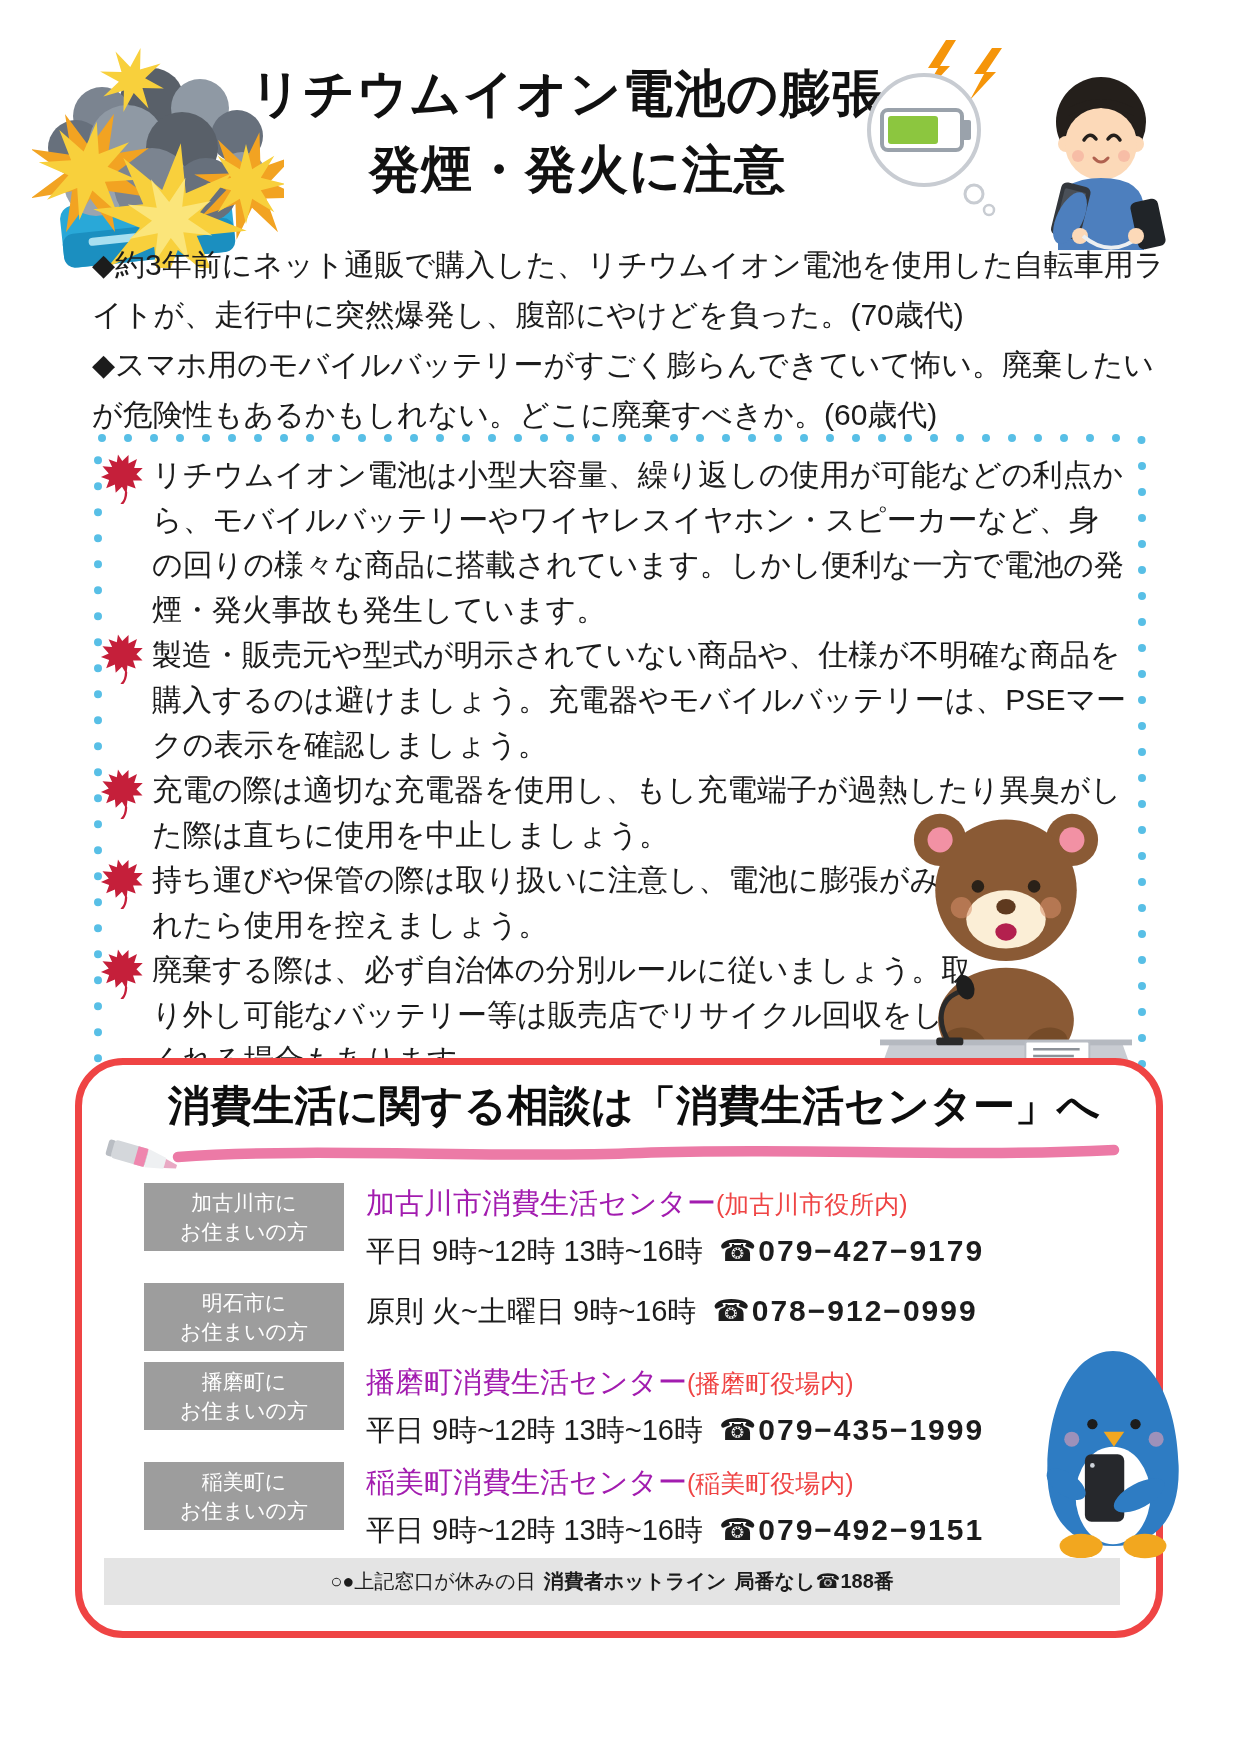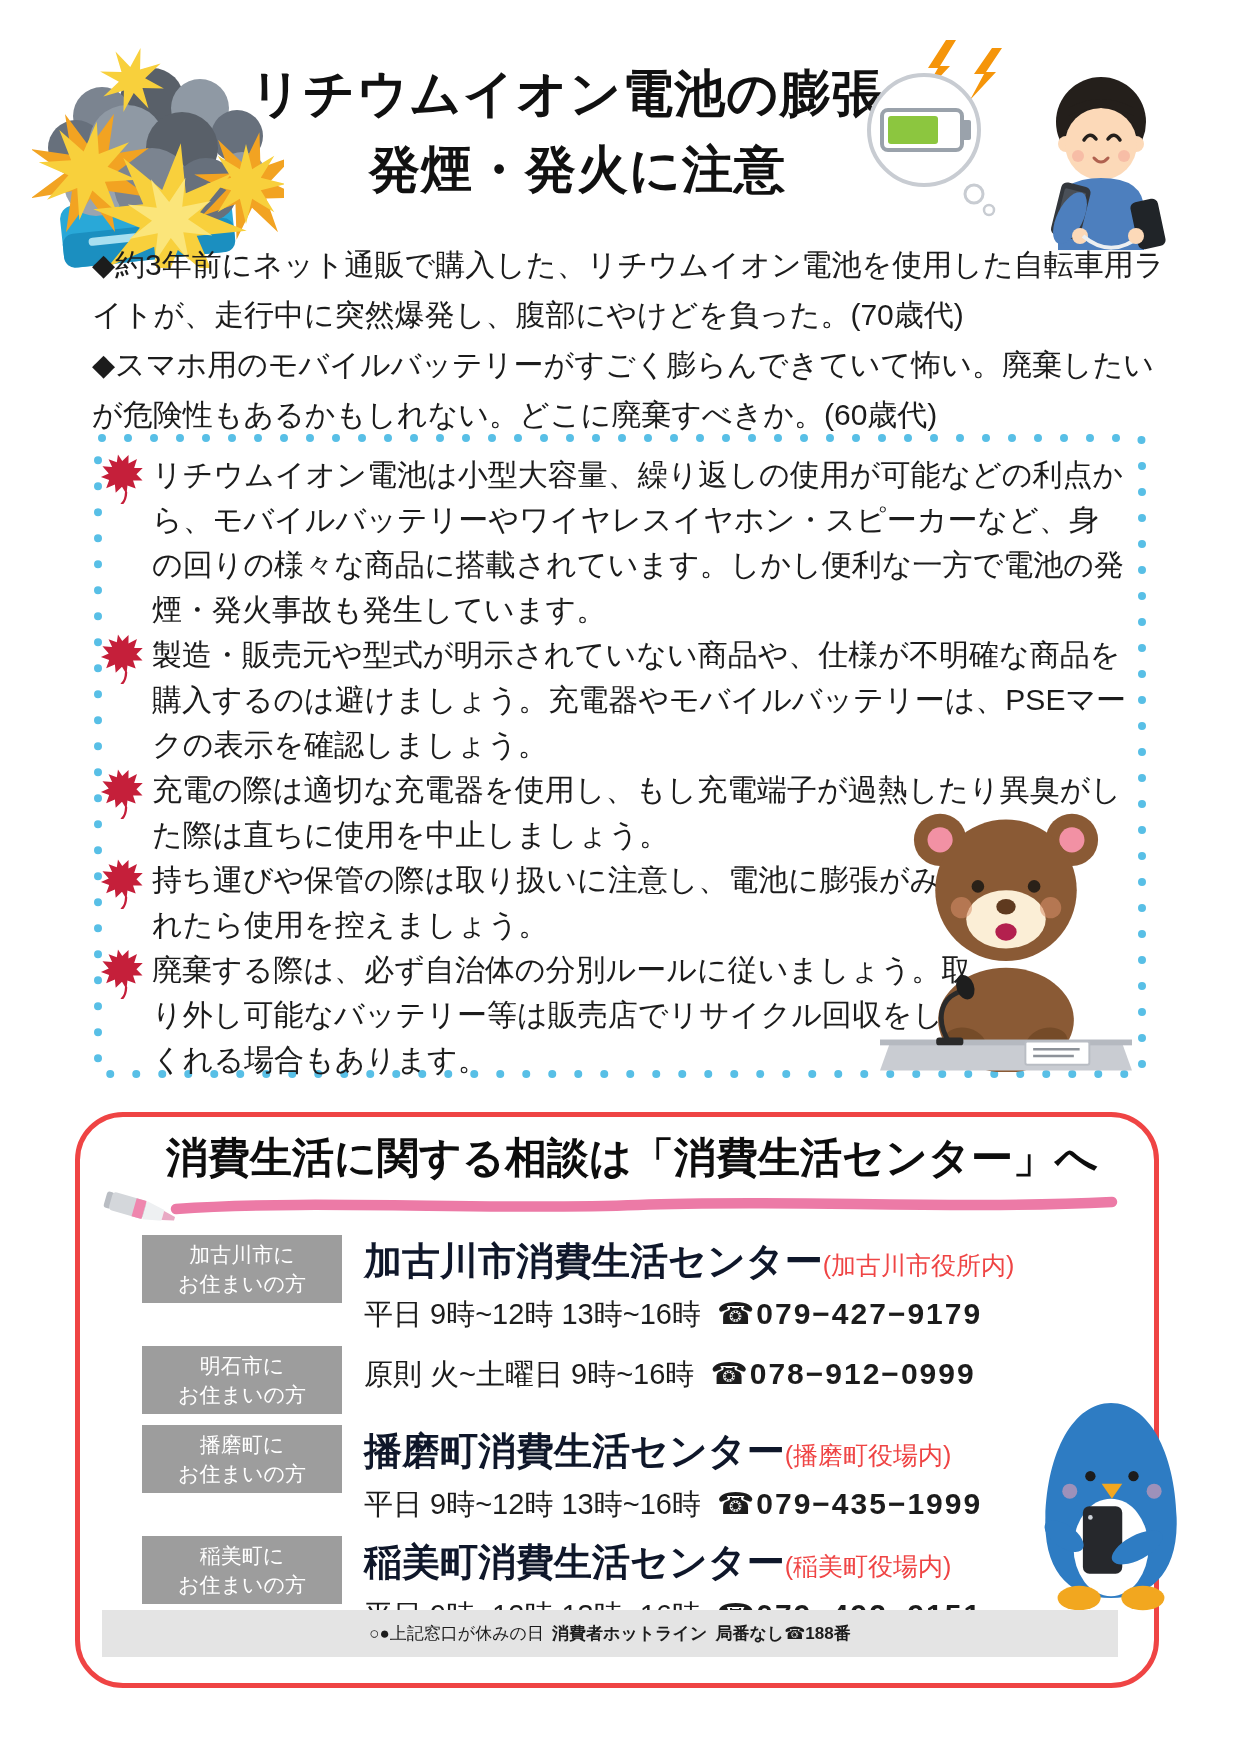--- a/index.html
+++ b/index.html
@@ -21,44 +21,44 @@
   .incidents p{margin:0;}
   
   .advice{left:100px;top:452px;width:1035px;}
   .advice-item{display:flex;align-items:flex-start;}
   .leaf{flex:0 0 46px;width:46px;height:52px;margin-top:0px;}
   .advice-text{font-size:30px;line-height:45px;font-weight:500;margin-left:6px;}
   .w-full{max-width:975px;}
   .w-narrow{max-width:835px;}
   
   .consult-box{
-    left:75px;top:1112px;width:1074px;height:566px;
-    border:5px solid #ef4444;border-radius:48px;background:#fff;
+    left:75px;top:1058px;width:1074px;height:566px;
+    border:7px solid #ef4444;border-radius:48px;background:#fff;
   }
   .consult-heading{
     position:absolute;left:0;top:13px;width:100%;text-align:center;
     font-size:42px;font-weight:900;color:#0d0d0d;letter-spacing:0px;white-space:nowrap;
     padding-left:30px;box-sizing:border-box;
   }
   .rows{position:absolute;left:62px;top:118px;display:flex;flex-direction:column;gap:11px;}
   .row{display:flex;align-items:flex-start;}
   .area-label{
     width:200px;height:68px;background:#9d9d9d;color:#ffffff;
     display:flex;flex-direction:column;align-items:center;justify-content:center;
     font-size:21px;line-height:29px;font-weight:500;flex:0 0 200px;
   }
   .row-content{margin-left:22px;padding-top:1px;}
-  .center-name{font-size:38px;font-weight:700;color:#0f172a;}
+  .center-name{font-size:29px;font-weight:400;color:#a21caf;}
   .center-place{font-size:25px;font-weight:500;color:#ef4444;}
   .row-line2{margin-top:8px;font-size:29px;font-weight:500;white-space:nowrap;}
   .phone{font-weight:600;font-size:30px;letter-spacing:2px;margin-left:16px;}
   .hotline{
     position:absolute;left:22px;top:493px;width:1016px;height:47px;
     background:#e4e4e4;display:flex;align-items:center;justify-content:center;
-    font-size:17px;white-space:nowrap;
+    font-size:20px;white-space:nowrap;
   }
   .hotline .b{font-weight:800;}
   .hotline span{margin:0 4px;}
 </style>
 </head>
 <body>
 
 <svg width="0" height="0" style="position:absolute" aria-hidden="true">
   <defs>
     <polygon id="star8" points="50,0 18.5,7.7 35.4,35.4 7.7,18.5 0,50 -7.7,18.5 -35.4,35.4 -18.5,7.7 -50,0 -18.5,-7.7 -35.4,-35.4 -7.7,-18.5 0,-50 7.7,-18.5 35.4,-35.4 18.5,-7.7"></polygon>

